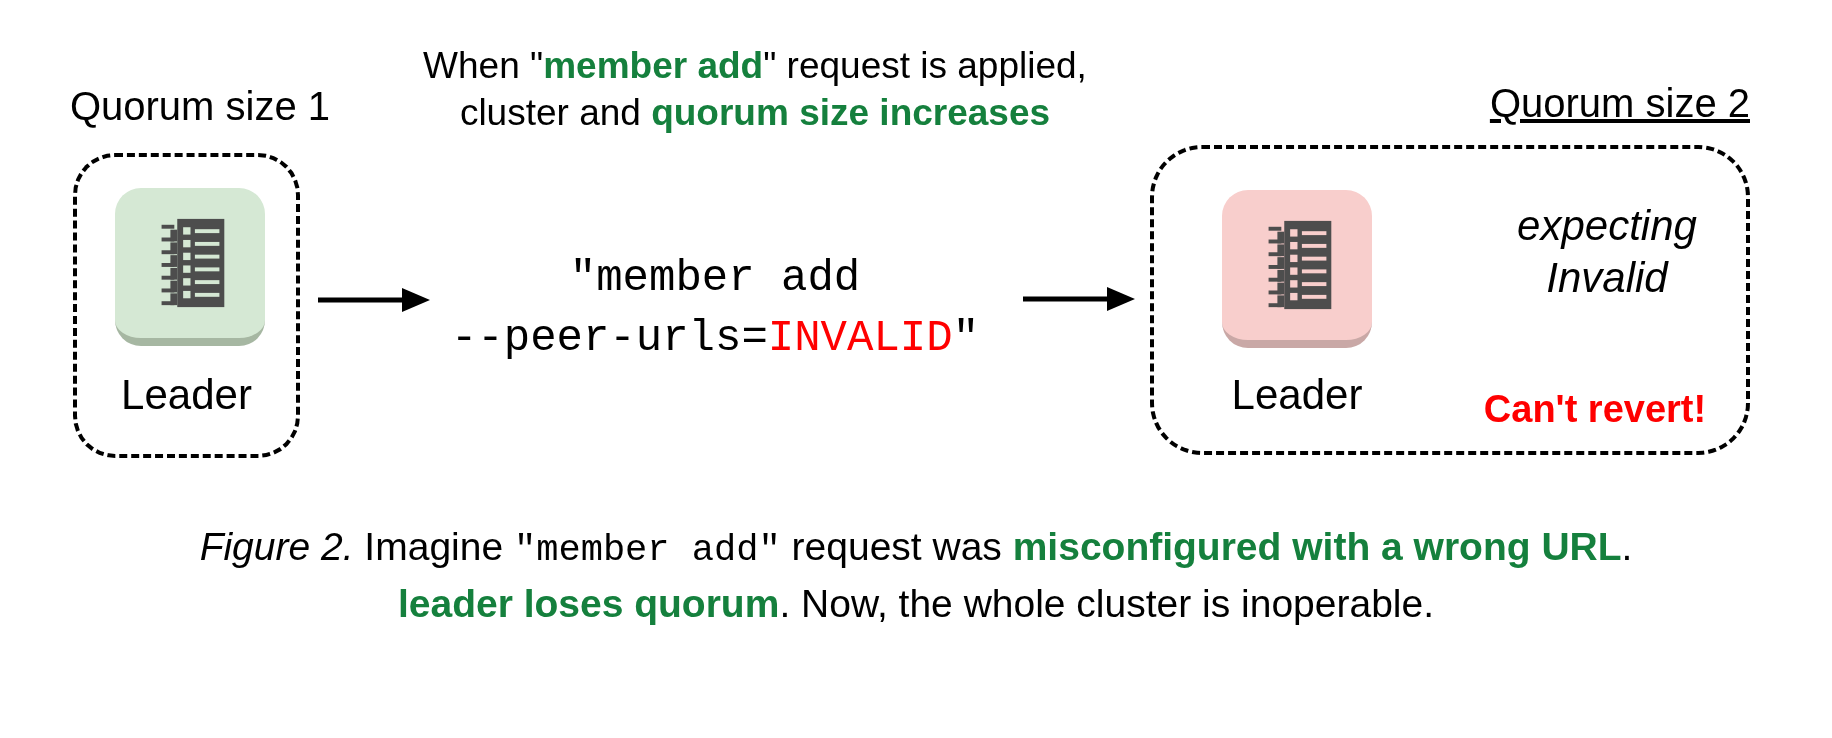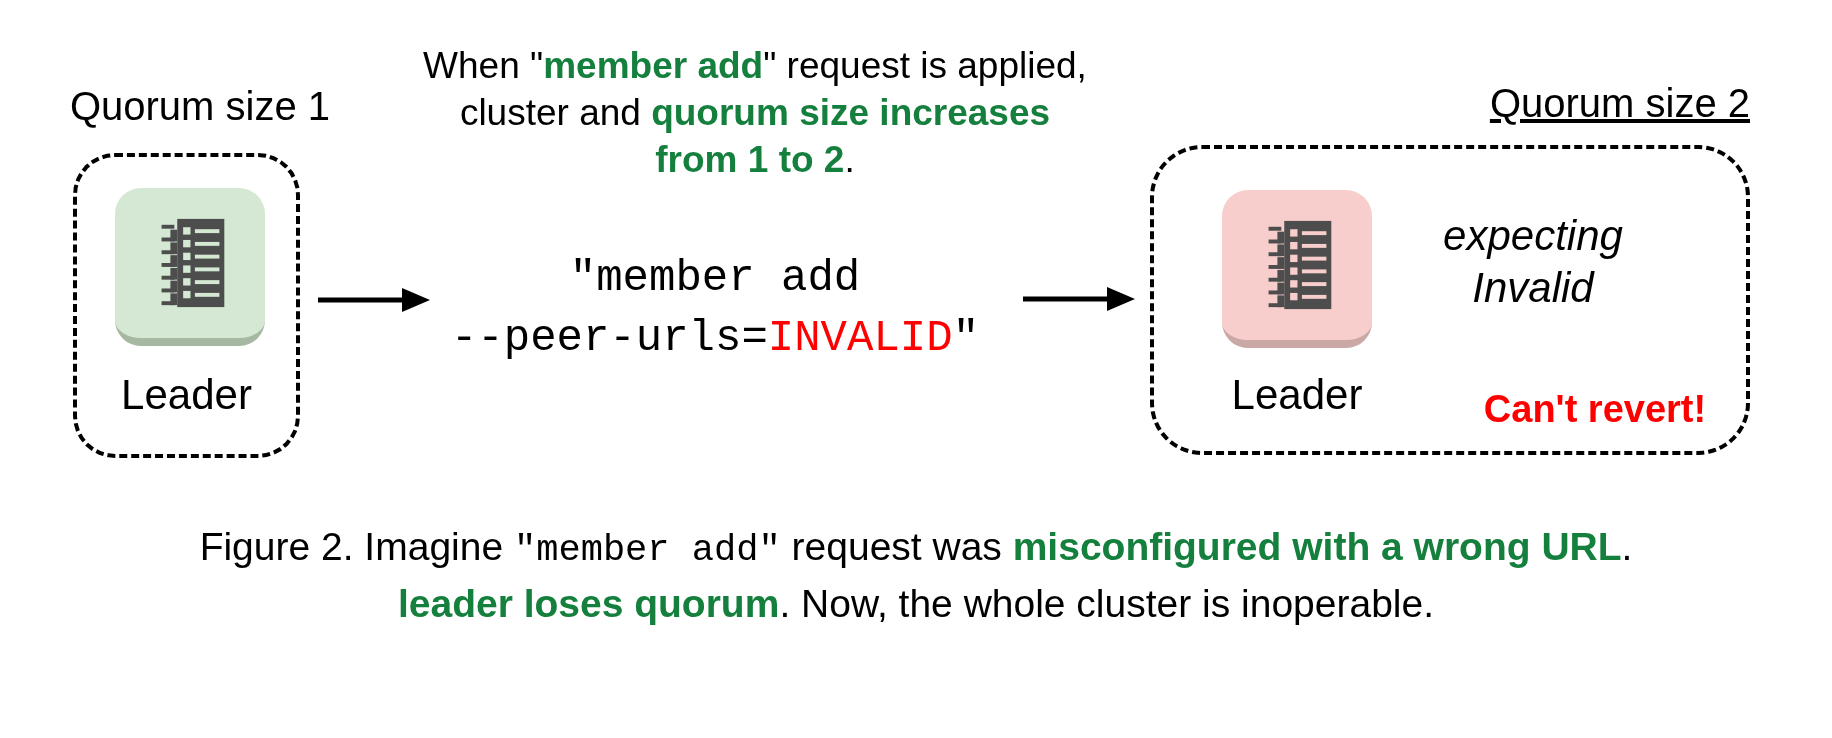--- a/index.html
+++ b/index.html
@@ -37,21 +37,21 @@
   
   .command{font-family:"Liberation Mono","DejaVu Sans Mono",monospace;
     font-size:44px;line-height:60px;}
 
   
   .expectation{font-size:42px;line-height:52px;font-style:italic;}
   .warning{font-size:38px;line-height:46px;font-weight:bold;color:#ff0000;}
 
   
   .caption{font-size:39px;line-height:54px;}
-  .it{}
+  .it{font-style:italic;}
   .mono{font-family:"Liberation Mono","DejaVu Sans Mono",monospace;font-size:0.95em;}
 </style>
 </head>
 <body>
 
 <div class="page">
 
   <div class="abs quorum-title center" style="left:10px;top:84px;width:320px;">Quorum size 1</div>
 
   <div class="abs cluster-box left" style="left:73px;top:153px;width:219px;height:297px;"></div>
@@ -99,21 +99,20 @@
   </svg>
 
   <svg class="abs" style="left:1023px;top:280px;" width="112" height="38" viewBox="0 0 112 38">
     <line x1="0" y1="19" x2="86" y2="19" stroke="#000" stroke-width="5"></line>
     <polygon points="84,7 112,19 84,31" fill="#000"></polygon>
   </svg>
 
   <div class="abs top-note center" style="left:385px;top:42px;width:740px;">
     <div><span>When "</span><span class="rb">member add</span><span>" request is applied,</span></div>
     <div><span>cluster and </span><span class="rb">quorum size increases</span></div>
-    <div><span class="rb">from 1 to 2</span><span>.</span></div>
   </div>
 
   <div class="abs command center" style="left:345px;top:248px;width:740px;">
     <div>"member add</div>
     <div><span>--peer-urls=</span><span class="rr">INVALID</span><span>"</span></div>
   </div>
 
   <div class="abs quorum-title center" style="left:1150px;top:81px;width:600px;text-decoration:underline;">Quorum size 2</div>
 
   <div class="abs cluster-box right" style="left:1150px;top:145px;width:592px;height:302px;"></div>
@@ -148,21 +147,21 @@
         <rect x="43" y="65.5" width="7.5" height="7.5"></rect>
           <rect x="55" y="67.5" width="25" height="4"></rect>
         <rect x="43" y="78.5" width="7.5" height="7.5"></rect>
           <rect x="55" y="80.5" width="25" height="4"></rect>
       </g>
     </svg>
   </div>
 
   <div class="abs node-label center" style="left:1222px;top:372px;width:150px;">Leader</div>
 
-  <div class="abs expectation center" style="left:1368px;top:200px;width:330px;margin-top:10px;">
+  <div class="abs expectation center" style="left:1442px;top:200px;width:330px;">
     <div>expecting</div>
     <div>Invalid</div>
   </div>
 
   <div class="abs warning center" style="left:1430px;top:386px;width:330px;">Can't revert!</div>
 
   <div class="abs caption center" style="left:8px;top:520px;width:1816px;">
     <div><span class="it">Figure 2.</span><span> Imagine </span><span class="mono">"member add"</span><span> request was </span><span class="rb">misconfigured with a wrong URL</span><span>.</span></div>
     <div><span class="rb">leader loses quorum</span><span>. Now, the whole cluster is inoperable.</span></div>
   </div>

